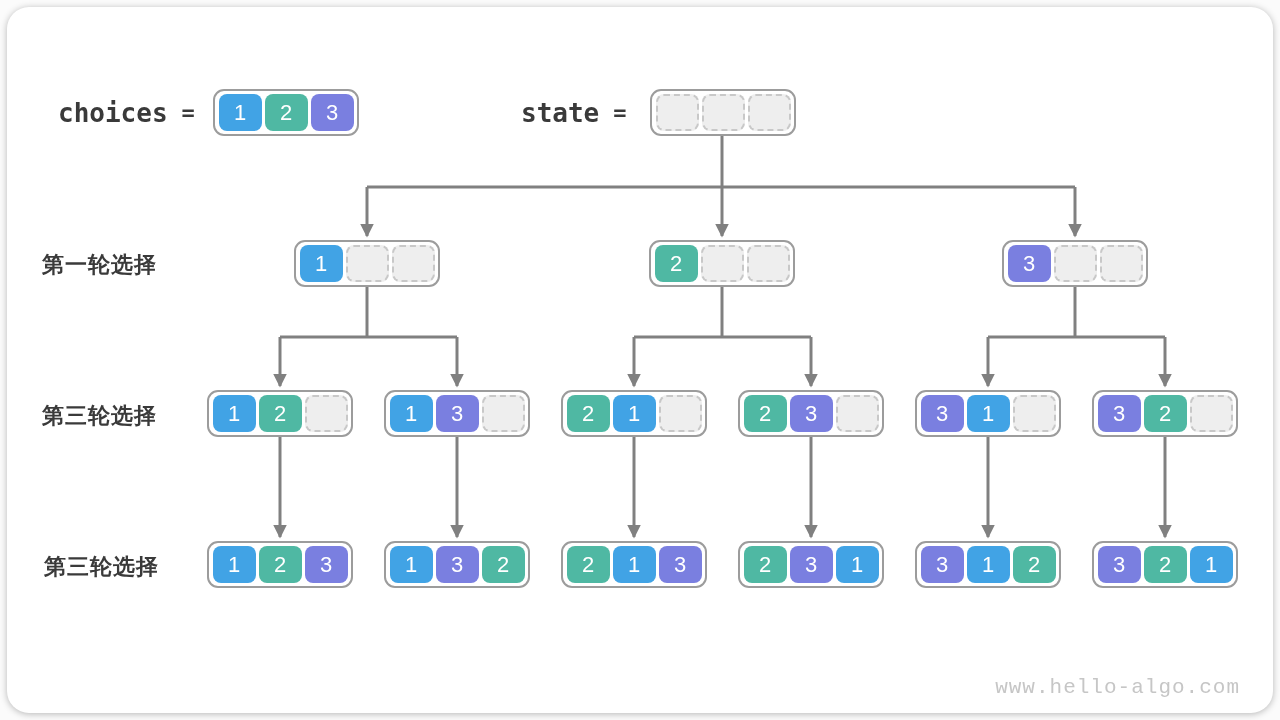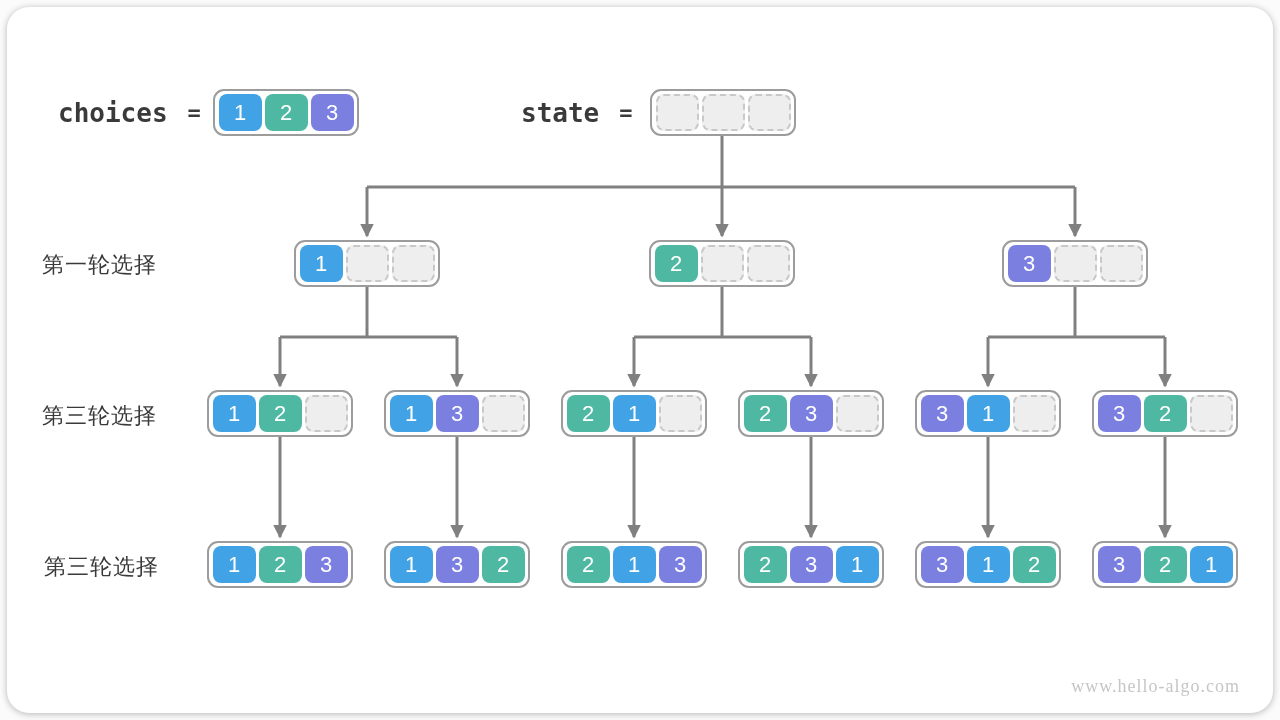--- a/index.html
+++ b/index.html
@@ -9,53 +9,53 @@
     overflow: hidden; background: #fbfbfb;
   }
   .card {
     position: absolute; left: 7px; top: 7px; right: 7px; bottom: 7px;
     background: #ffffff; border-radius: 22px;
     box-shadow: 0 1px 7px rgba(0,0,0,0.28);
   }
   .canvas { position: absolute; inset: 0; }
   .connectors { position: absolute; left: 0; top: 0; }
 
-  .legend { position: absolute; display: flex; align-items: center; gap: 20px; height: 47px; }
+  .legend { position: absolute; display: flex; align-items: center; gap: 14px; height: 47px; }
   .code {
     font-family: "DejaVu Sans Mono", "Liberation Mono", monospace;
     font-weight: bold; font-size: 26px; color: var(--color-text, #3a3a3a);
   }
   .eq {
     font-family: "DejaVu Sans Mono", "Liberation Mono", monospace;
     font-weight: bold; font-size: 22px; color: var(--color-text, #3a3a3a);
   }
 
   .row-label {
-    position: absolute; font-size: 22px; font-weight: 400;
+    position: absolute; font-size: 22px; font-weight: 700;
     color: var(--color-text, #3a3a3a); letter-spacing: 1px; white-space: nowrap;
   }
 
   .sbox {
     position: absolute; width: 146px; height: 47px; box-sizing: border-box;
     border: 2px solid var(--color-box-border, #9c9c9c); border-radius: 11px;
     background: #ffffff; display: flex; align-items: center; justify-content: center;
     gap: 3px;
   }
   .cell {
     width: 43px; height: 37px; border-radius: 8px; box-sizing: border-box;
     display: flex; align-items: center; justify-content: center;
     font-size: 22px; font-weight: 500;
   }
   .cell.filled { color: #ffffff; }
   .cell.empty { background: #eeeeee; border: 2px dashed #c8c8c8; }
 
   .watermark {
     position: absolute; right: 40px; top: 676px;
-    font-family: Liberation Serif, serif;
-    font-size: 18px; color: #c6c6c6; letter-spacing: 1px;
+    font-family: Liberation Mono, monospace;
+    font-size: 21px; color: #c6c6c6; letter-spacing: 1px;
   }
 </style>
 </head>
 <body>
 
 <div class="viewport">
   <div class="card"></div>
   <div class="canvas">
 
     <svg class="connectors" width="1280" height="720" viewBox="0 0 1280 720">

